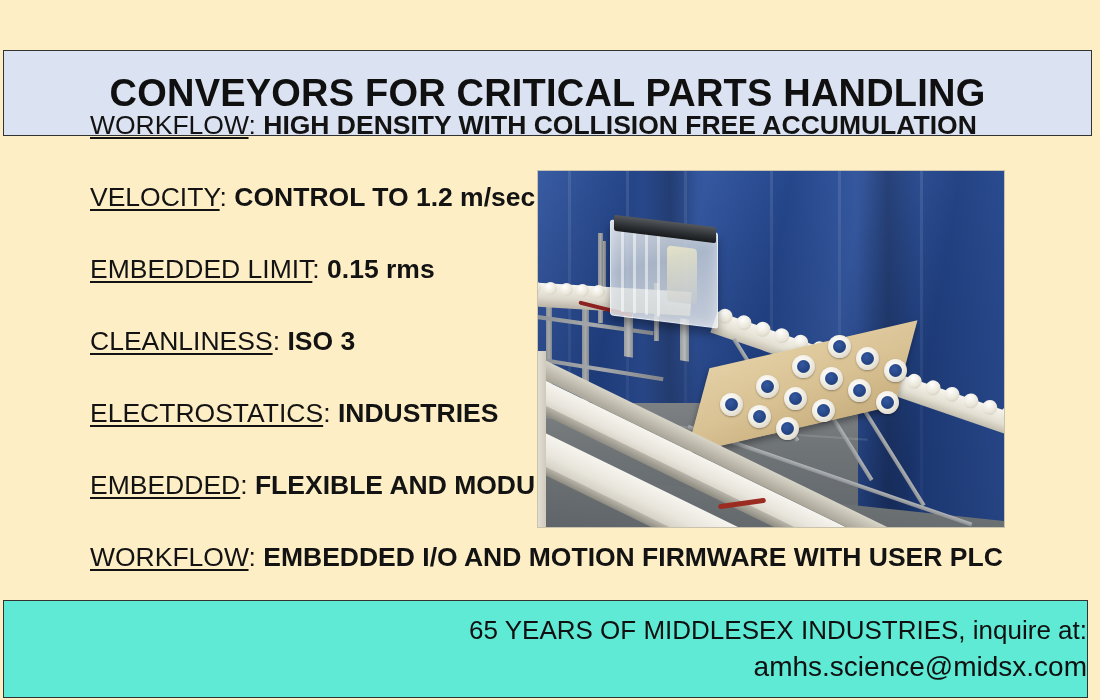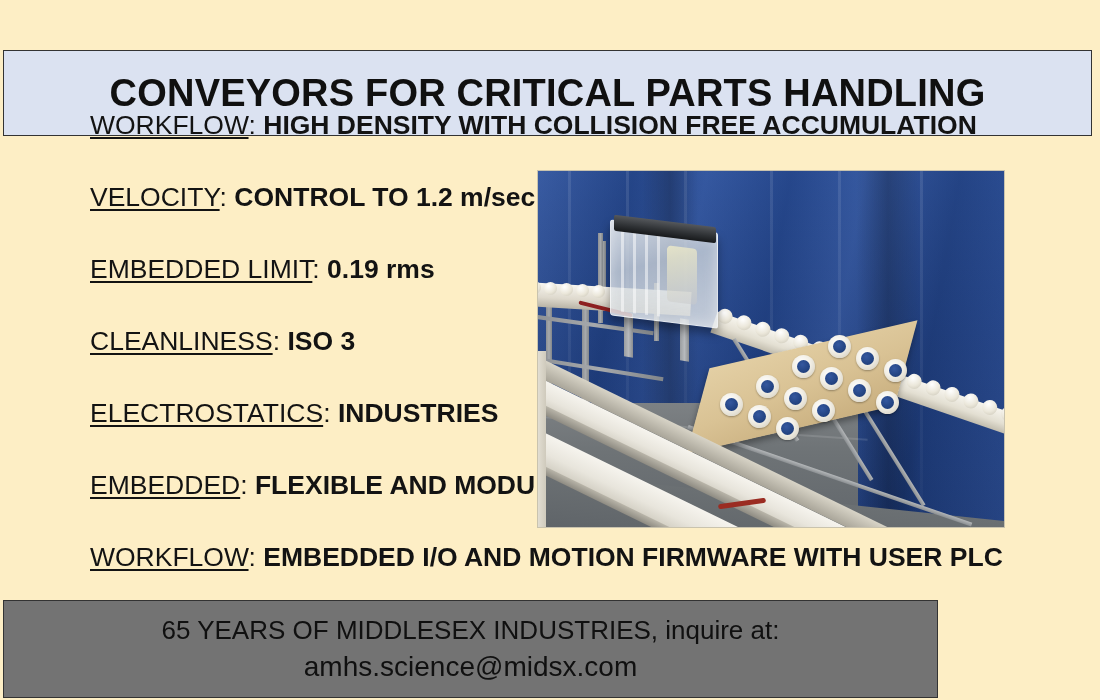--- a/index.html
+++ b/index.html
@@ -231,27 +231,27 @@
     left: 180px; top: 330px; width: 48px; height: 5px;
     background: #9b2c22; border-radius: 3px;
     transform: rotate(-8deg);
   }
 
   
   #footer-bar {
     position: absolute;
     left: 3px;
     top: 600px;
-    width: 935px;
+    width: 1085px;
     height: 98px;
-    background: #737373;
+    background: #5eead4;
     border: 1.5px solid #333333;
     display: flex;
     flex-direction: column;
-    align-items: center;
+    align-items: flex-end;
     justify-content: center;
     gap: 2px;
   }
   #footer-line1 {
     font-size: 26px;
     color: #101010;
     white-space: nowrap;
     line-height: 1.25;
   }
   #footer-line2 {
@@ -274,21 +274,21 @@
 
     <div class="spec-row">
       <span class="spec-label">WORKFLOW</span><span class="spec-sep">: </span><span class="spec-value">HIGH DENSITY WITH COLLISION FREE ACCUMULATION</span>
     </div>
 
     <div class="spec-row">
       <span class="spec-label">VELOCITY</span><span class="spec-sep">: </span><span class="spec-value">CONTROL TO 1.2 m/sec</span>
     </div>
 
     <div class="spec-row">
-      <span class="spec-label">EMBEDDED LIMIT</span><span class="spec-sep">: </span><span class="spec-value">0.19 rms</span>
+      <span class="spec-label">EMBEDDED LIMIT</span><span class="spec-sep">: </span><span class="spec-value">0.15 rms</span>
     </div>
 
     <div class="spec-row">
       <span class="spec-label">CLEANLINESS</span><span class="spec-sep">: </span><span class="spec-value">ISO 3</span>
     </div>
 
     <div class="spec-row">
       <span class="spec-label">ELECTROSTATICS</span><span class="spec-sep">: </span><span class="spec-value">INDUSTRIES</span>
     </div>
 

